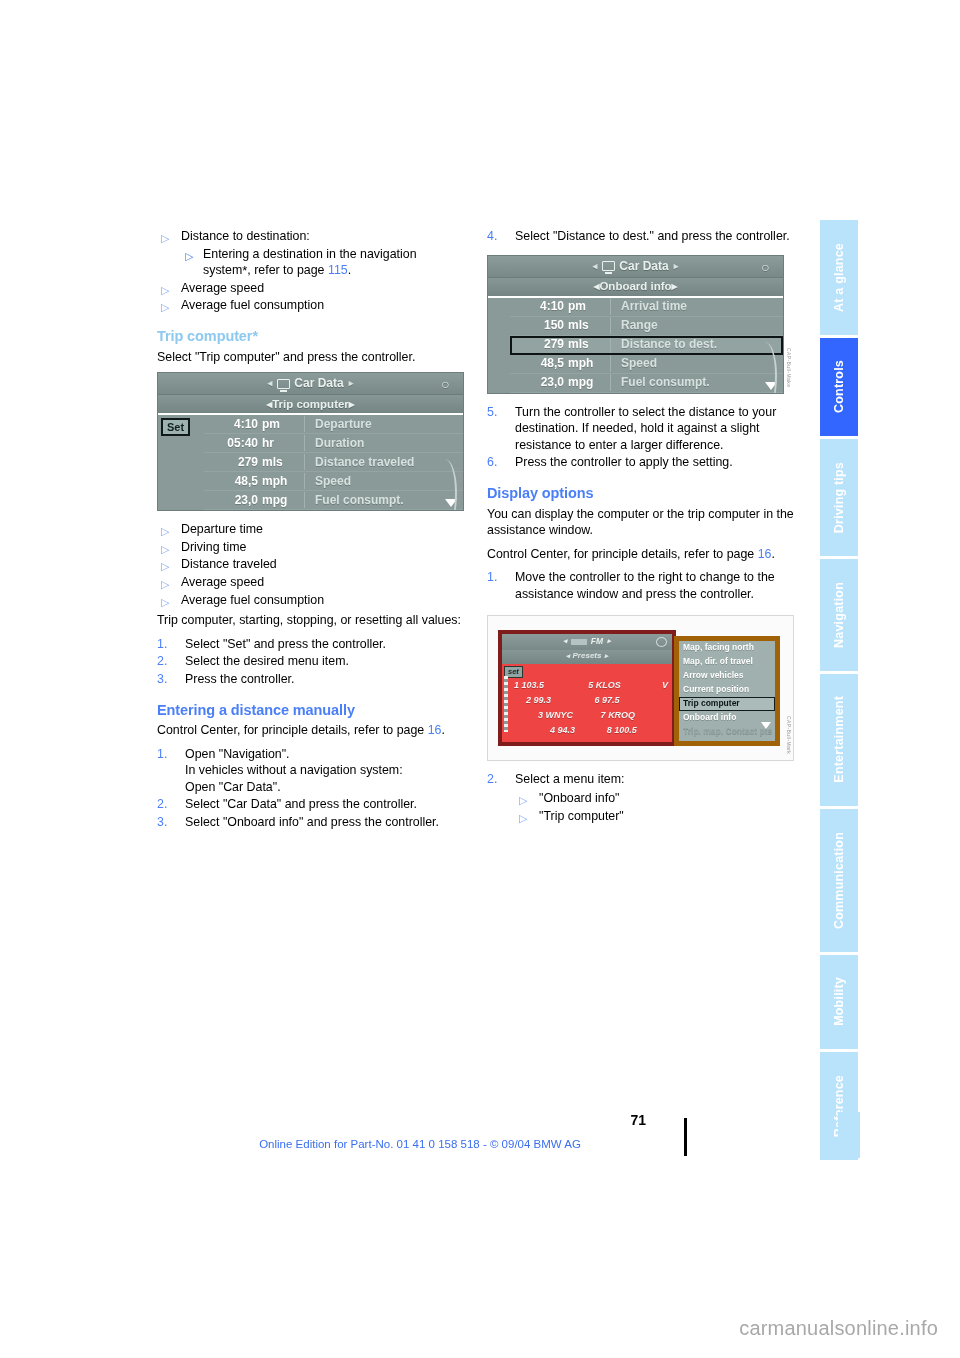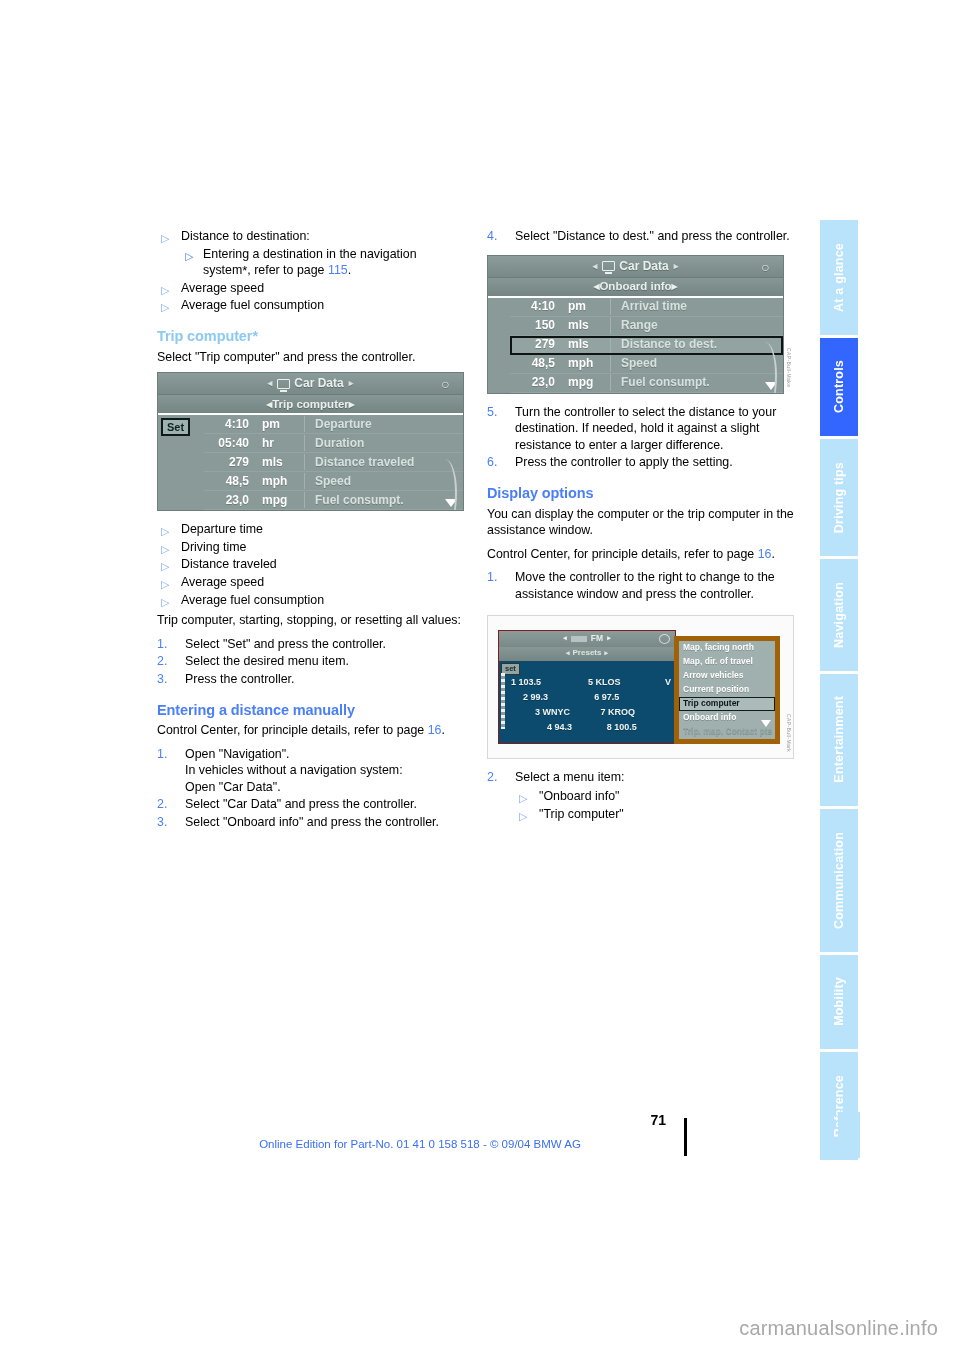--- a/index.html
+++ b/index.html
@@ -173,21 +173,21 @@
     display: flex;
     align-items: center;
     height: 19px;
     font-size: 12px;
     font-weight: bold;
     border-bottom: 1px solid #94a4a2;
     position: relative;
     text-shadow: 0 1px 0 rgba(0,0,0,0.2);
   }
   .id-row:last-child { border-bottom: none; }
-  .id-row .val  { width: 58px; text-align: right; padding-right: 13px; color: #ffffff; }
+  .id-row .val  { width: 58px; text-align: right; padding-right: 4px; color: #ffffff; }
   .id-row .unit { width: 42px; text-align: left;  color: #ffffff; }
   .id-row .lbl  { flex: 1; padding-left: 10px; color: #d7e2e0; border-left: 1px solid #a2b2b0;}
   .id-row.highlight {
     outline: 2px solid #0d1413;
     outline-offset: -2px;
     background: #93a3a1;
   }
   .id-setbtn {
     position: absolute;
     left: 3px; top: 3px;
@@ -217,23 +217,24 @@
 
   
   .radio-frame {
     border: 1px solid #d8d8d8;
     background: #fbfbfb;
     padding: 14px 10px;
   }
   .radio-wrap { display: flex; position: relative; }
   .radio-left {
     width: 178px;
-    background: #0c4a6e;
-    position: relative;
-    border: 1px solid #7f1d1d;
+    background: #ef4444;
+    position: relative;
+    border: 4px solid #7f1d1d;
+    font-style: italic;
   }
   .radio-top {
     height: 16px;
     background: linear-gradient(#8c9c9a, #788987);
     display: flex; align-items: center; justify-content: center;
     font-size: 8.5px; font-weight: bold; color: #e9f0ee;
     position: relative;
   }
   .radio-ant {
     display: inline-block;
@@ -310,21 +311,21 @@
 
   
   .footer-rule {
     position: absolute;
     left: 684px; top: 1118px;
     width: 3px; height: 38px;
     background: #000000;
   }
   .pagenum {
     position: absolute;
-    left: 628px; top: 1112px;
+    left: 608px; top: 1112px;
     width: 38px; text-align: right;
     font-size: 14px; font-weight: bold; color: #000000;
   }
   .edition {
     position: absolute;
     left: 160px; top: 1138px;
     width: 520px; text-align: center;
     font-size: 11.5px;
     color: #3a6ff0;
   }

